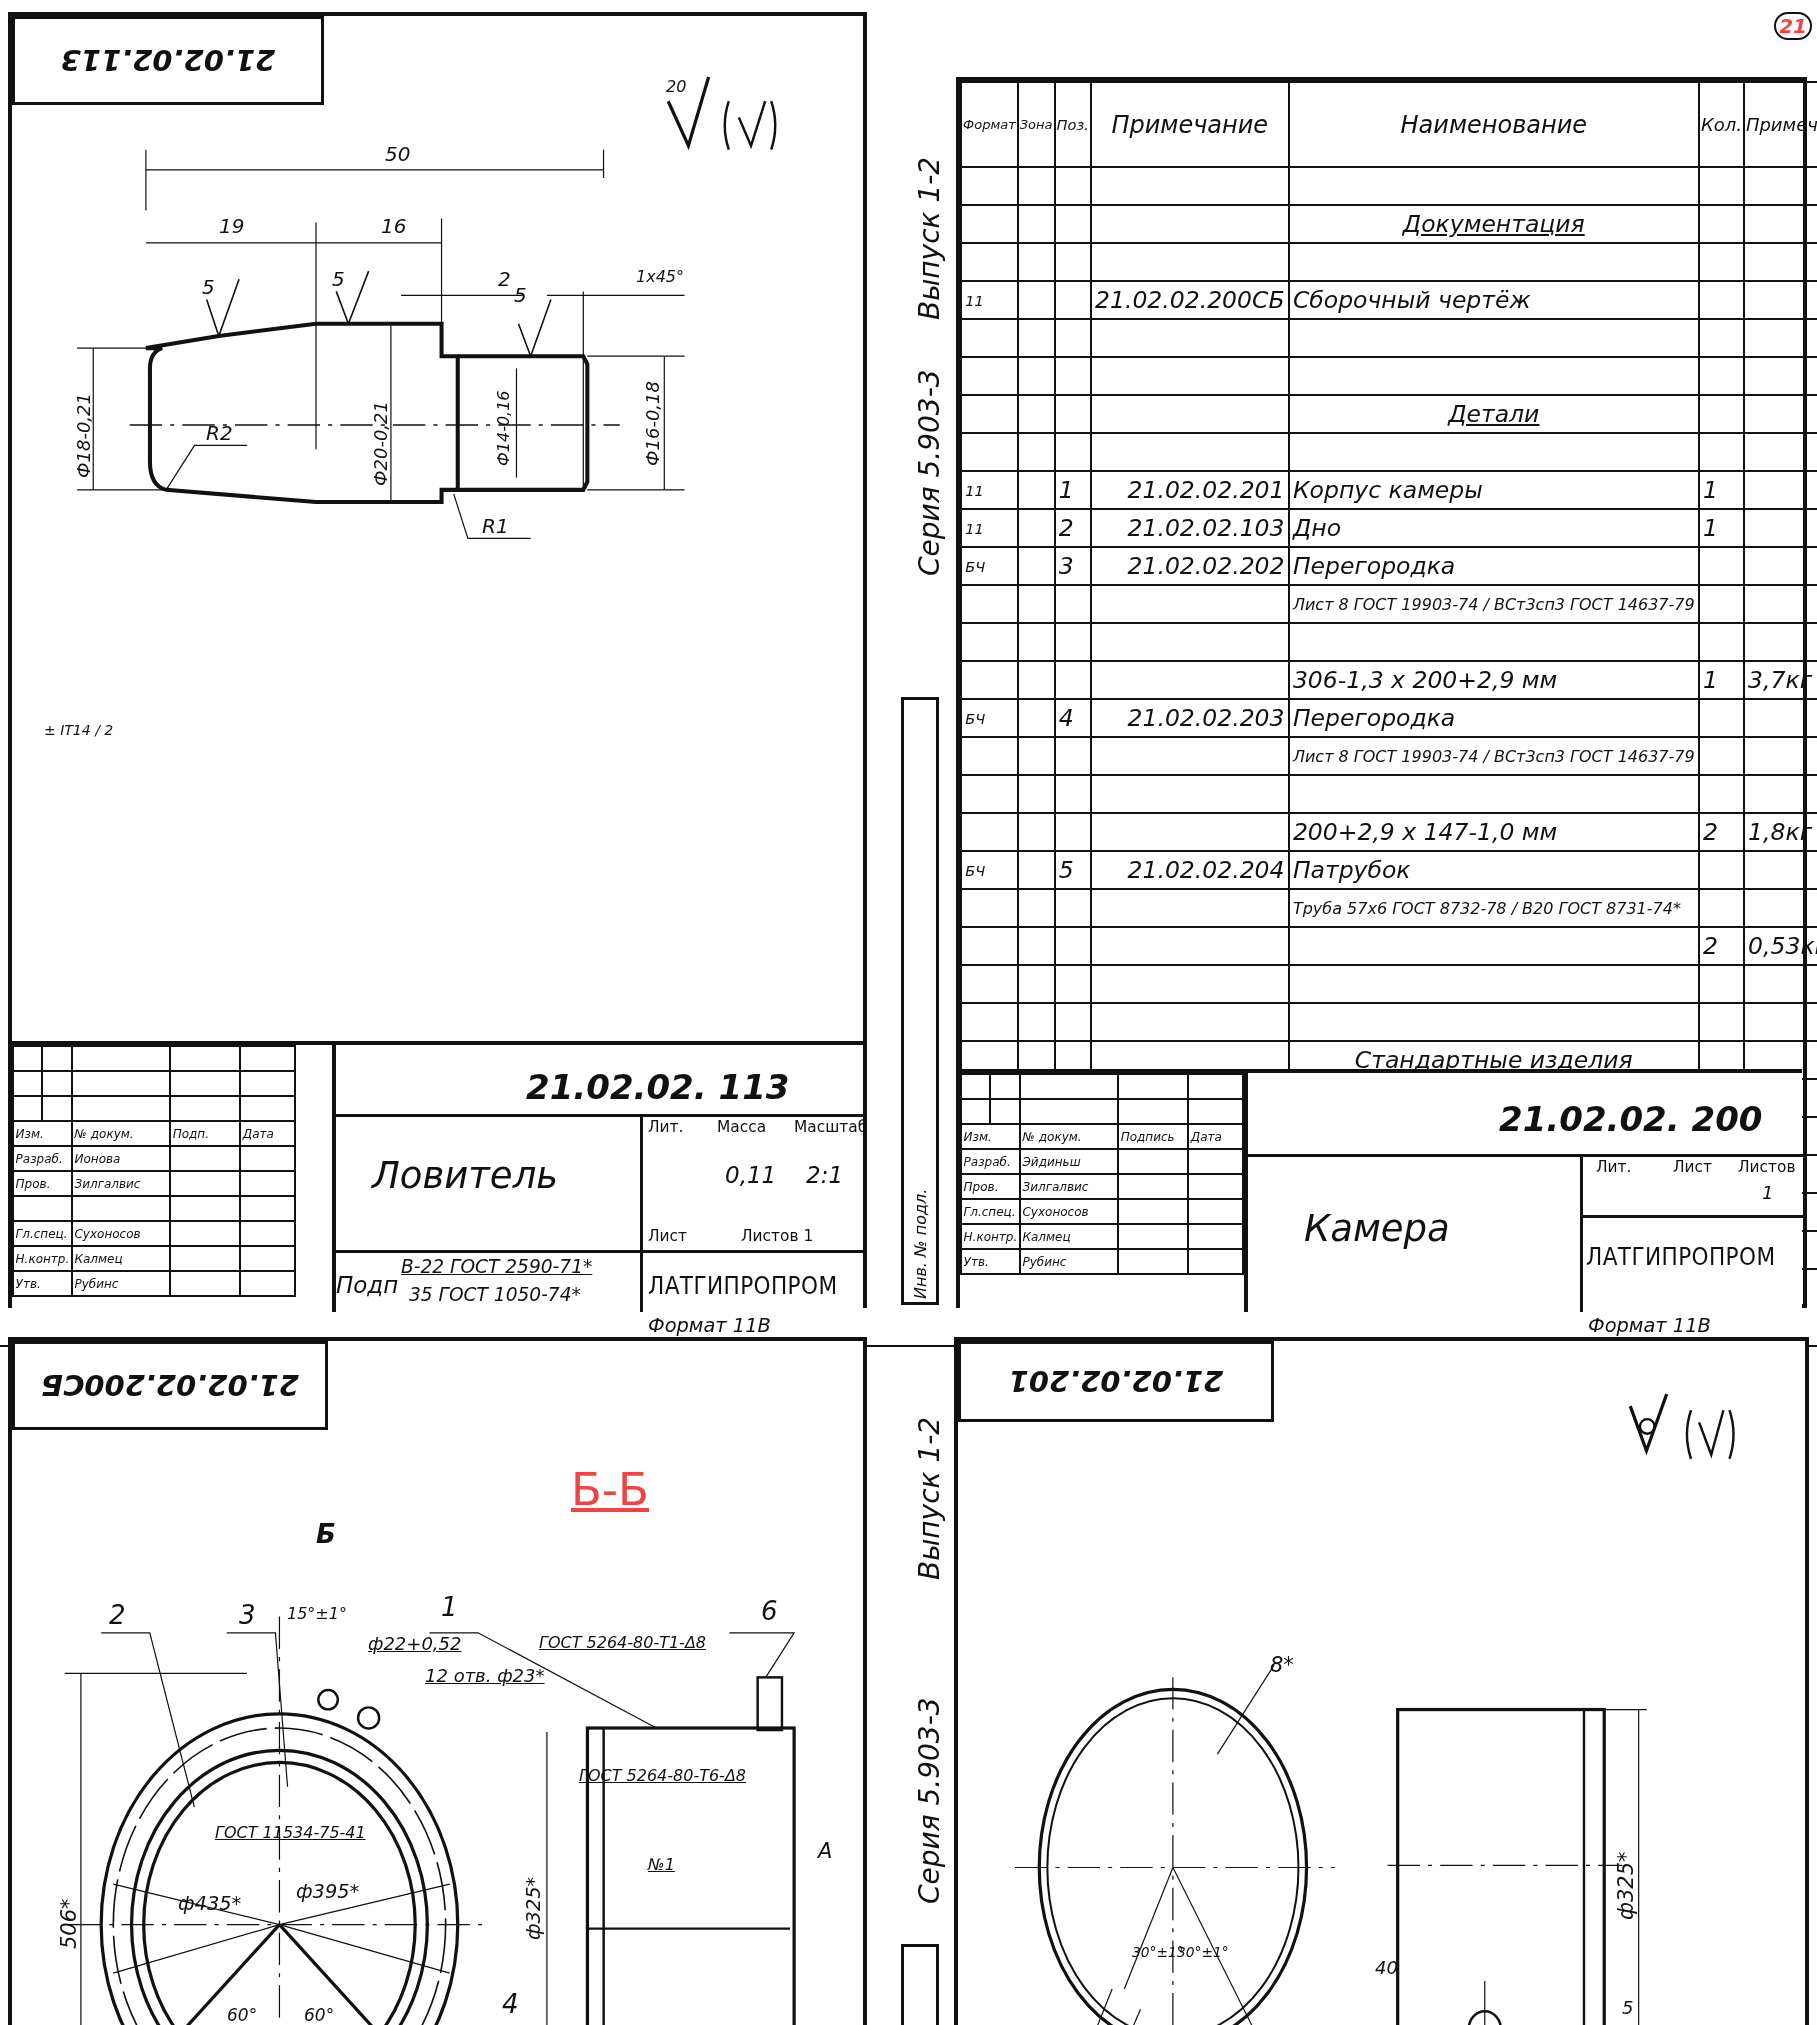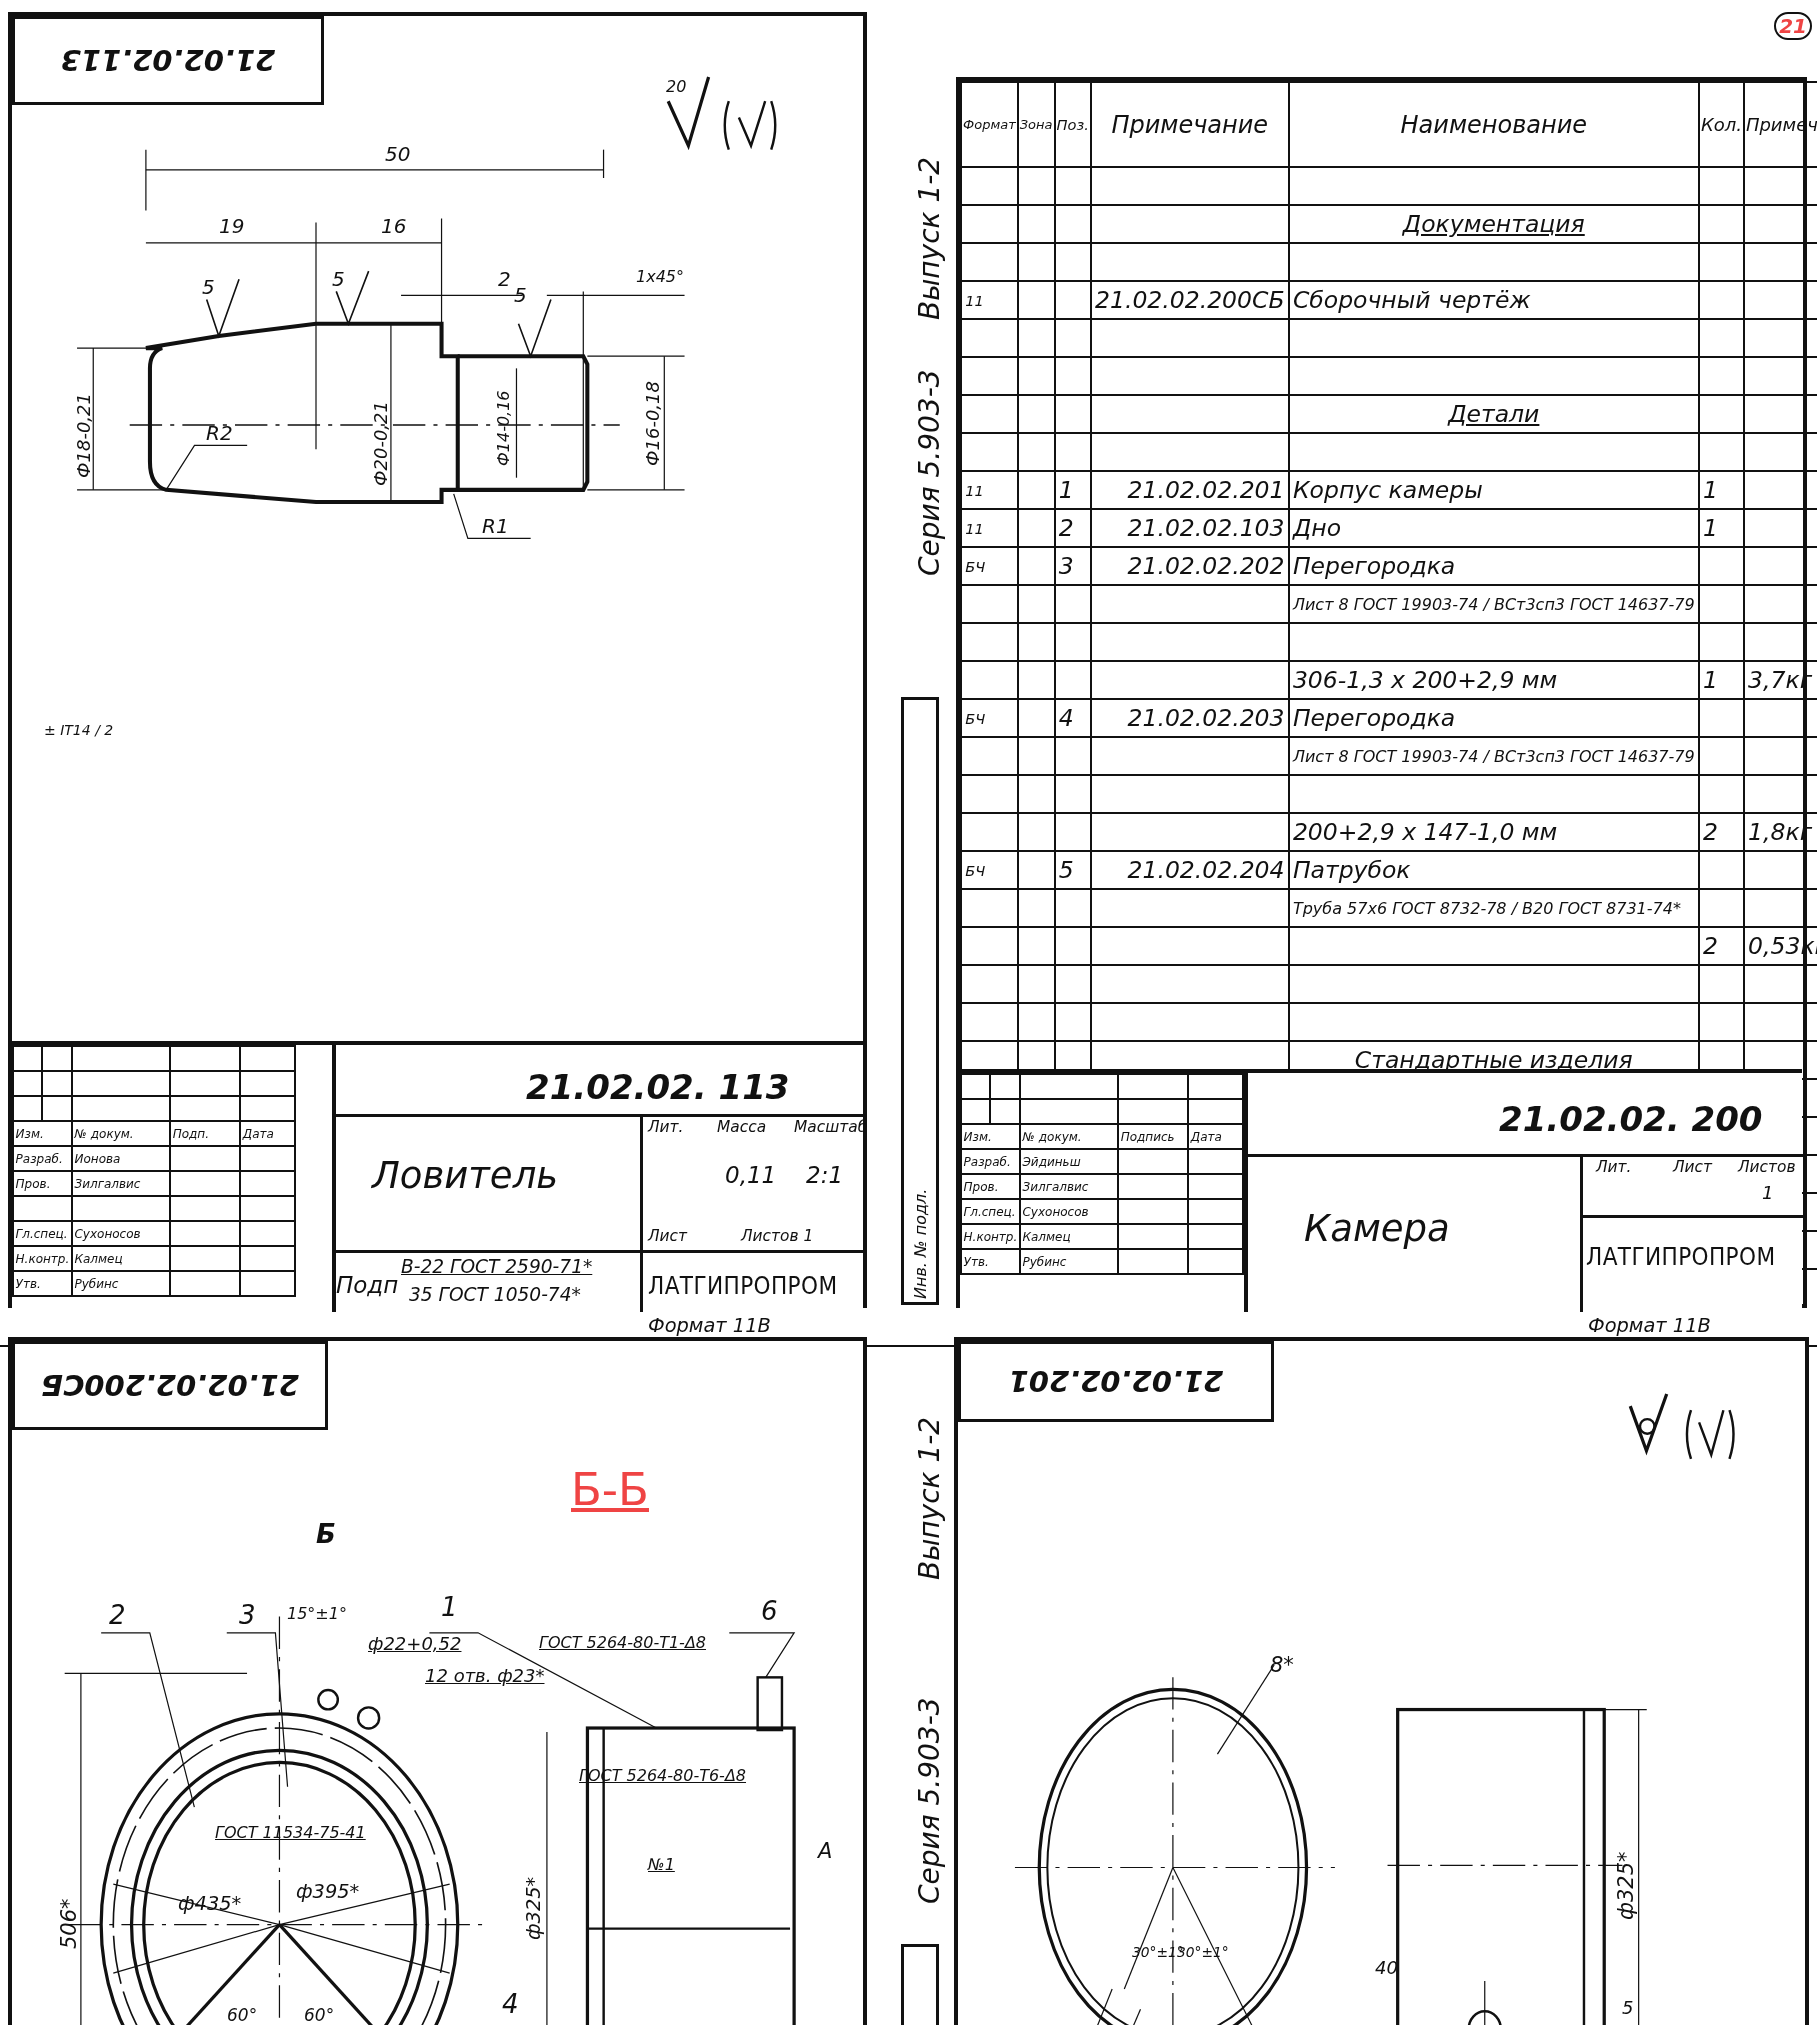--- a/index.html
+++ b/index.html
@@ -8,21 +8,21 @@
   .sheet{position:absolute;border:4px solid #111;box-sizing:border-box;background:#fff;}
   .abs{position:absolute;}
   .stamp-code{position:absolute;border:3.2px solid #111;box-sizing:border-box;font-style:italic;font-weight:bold;font-size:29px;display:flex;align-items:center;justify-content:center;transform:rotate(180deg);}
   .tb{position:absolute;border:4px solid #111;box-sizing:border-box;background:#fff;}
   .tb table{border-collapse:collapse;}
   .grid td{border:2px solid #111;font-size:12px;font-style:italic;padding:0 1.6px;height:23px;white-space:nowrap;overflow:hidden;}
   .tb-code{position:absolute;font-style:italic;font-weight:bold;font-size:34px;}
   .tb-name{position:absolute;font-style:italic;font-size:37px;}
   .tb-sub{position:absolute;font-style:italic;font-size:25px;}
   .tb-org{position:absolute;font-size:26px;letter-spacing:0.4px;font-family:"DejaVu Sans Condensed","DejaVu Sans",sans-serif;}
-  .tb-hdr{position:absolute;font-style:italic;font-size:15.4px;}
+  .tb-hdr{position:absolute;font-size:15.4px;}
   .tb-val{position:absolute;font-style:italic;font-size:23px;}
   .format{position:absolute;font-style:italic;font-size:19.4px;}
   .note{position:absolute;font-style:italic;font-size:25px;white-space:nowrap;}
   .dim{position:absolute;font-style:italic;font-size:20px;white-space:nowrap;}
   .vtext{position:absolute;font-style:italic;font-size:24px;transform-origin:left top;transform:rotate(-90deg);white-space:nowrap;}
   .side-col{position:absolute;border:3.2px solid #111;box-sizing:border-box;}
   .spec{position:absolute;border-collapse:collapse;}
   .spec td{border:2.4px solid #111;font-style:italic;font-size:23.5px;white-space:nowrap;height:36px;padding:0 3.2px;}
   .spec th{border:2.4px solid #111;font-style:italic;font-weight:normal;font-size:24px;height:81px;}
   .spec .u{text-decoration:underline;}

